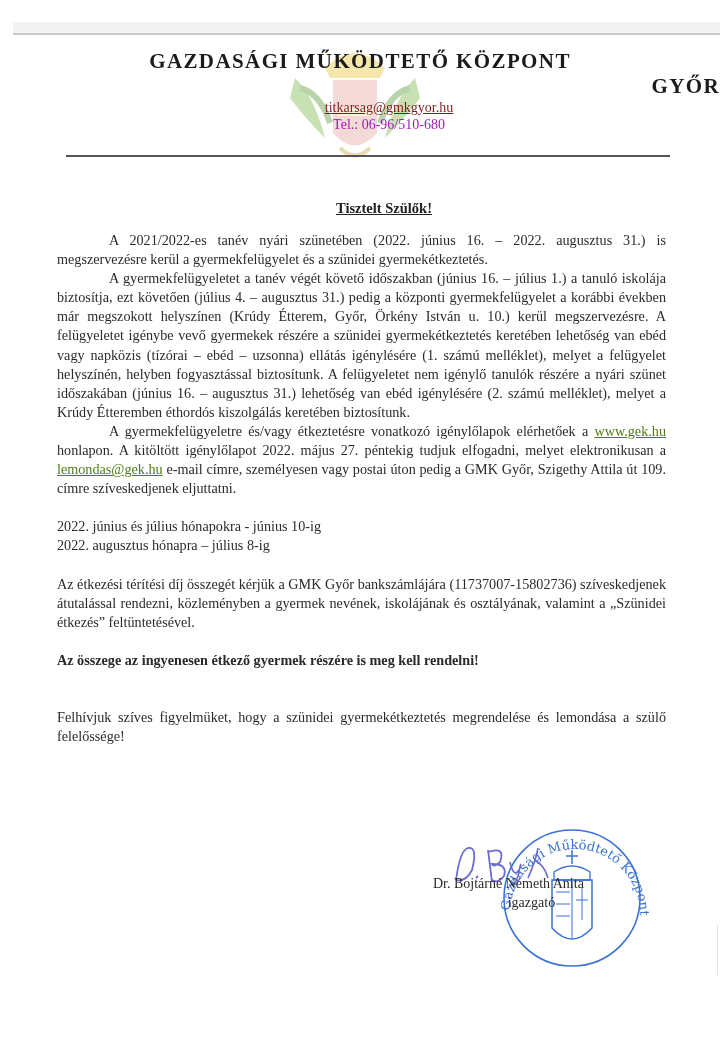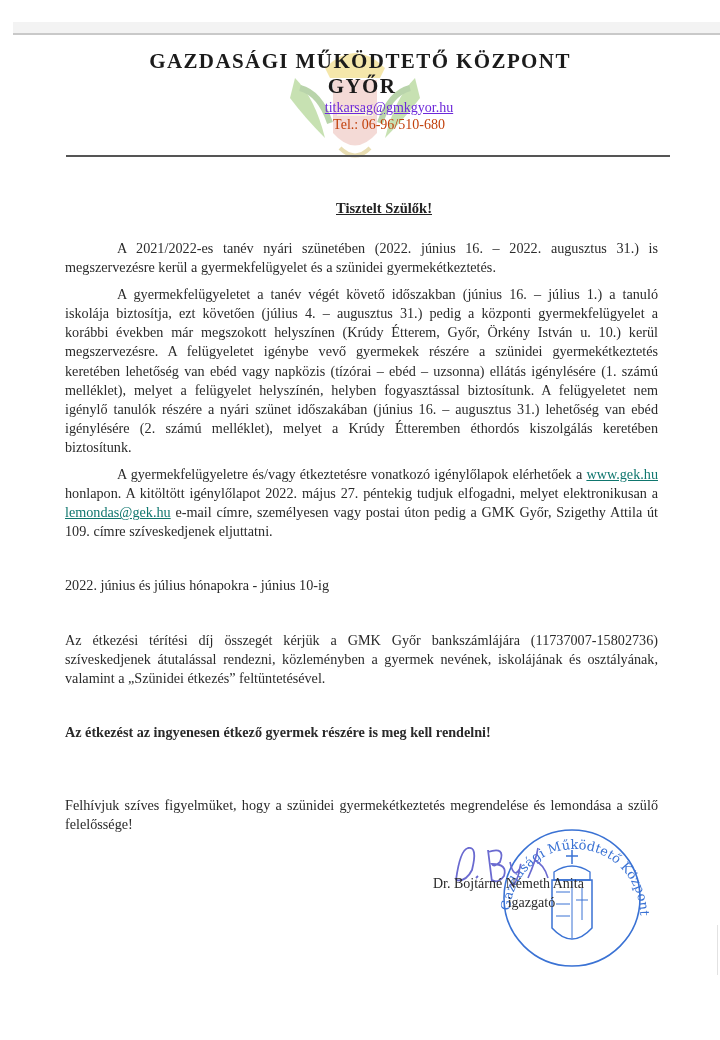--- a/index.html
+++ b/index.html
@@ -7,34 +7,34 @@
          font-family: "Liberation Serif", "DejaVu Serif", serif; color: #222; }
   .topbar { position: absolute; left: 13px; top: 22px; width: 707px; height: 11px;
             background: #f3f3f3; border-bottom: 2px solid #c9c9c9; }
   .page-edge { position: absolute; left: 717px; top: 925px; width: 1px; height: 50px; background: #e2e2e2; }
 
   .crest { position: absolute; left: 285px; top: 38px; width: 140px; height: 128px; opacity: 0.42; }
 
   .header { position: absolute; left: 0; top: 48px; width: 720px; text-align: center; }
   .org { font-family: "Liberation Serif", serif; font-weight: bold; font-size: 21px; letter-spacing: 1.4px;
          color: #1b1b1b; line-height: 26px; }
-  .city { font-weight: bold; font-size: 21px; letter-spacing: 1.4px; color: #1b1b1b; line-height: 24px; margin-left: 4px; }
+  .city { font-weight: bold; font-size: 21px; letter-spacing: 1.4px; color: #1b1b1b; line-height: 24px; margin-left: 4px; text-align: right; }
   .addr { font-size: 14px; line-height: 17px; margin-left: 60px; color: #222; }
-  .mail { font-size: 14px; line-height: 17px; margin-left: 58px; color: #6d28d9; text-decoration: underline; }
-  .tel  { font-size: 14px; line-height: 17px; margin-left: 58px; color: #c2410c; }
+  .mail { font-size: 14px; line-height: 17px; margin-left: 58px; color: #7f1d1d; text-decoration: underline; }
+  .tel  { font-size: 14px; line-height: 17px; margin-left: 58px; color: #a21caf; }
   .rule { position: absolute; left: 66px; top: 155px; width: 604px; height: 2px; background: #555; }
 
   .greeting { position: absolute; left: 0; top: 200px; width: 720px; text-align: center;
               font-weight: bold; font-size: 14.5px; text-decoration: underline; color: #222; padding-left: 24px; }
 
   .body { position: absolute; left: 57px; top: 231px; width: 609px; font-size: 14.2px;
           line-height: 19.1px; color: #2a2a2a; }
-  .body p { margin: 8px; text-align: justify; }
+  .body p { margin: 0; text-align: justify; }
   .body p.ind { text-indent: 52px; }
-  .link { color: #0f766e; text-decoration: underline; }
+  .link { color: #4d7c0f; text-decoration: underline; }
   .bold { font-weight: bold; }
   .gap { height: 19px; }
 
   .sig { position: absolute; left: 433px; top: 874px; font-size: 14px; color: #2a2a2a; line-height: 19px; }
   .sig .title { margin-left: 46px; text-align: center; }
   .scribble { position: absolute; left: 448px; top: 840px; width: 110px; height: 50px; }
   .stamp { position: absolute; left: 490px; top: 820px; width: 170px; height: 150px; }
 </style>
 </head>
 <body>
@@ -62,24 +62,25 @@
 <div class="rule"></div>
 
 <div class="greeting">Tisztelt Szülők!</div>
 
 <div class="body">
   <p class="ind">A 2021/2022-es tanév nyári szünetében (2022. június 16. – 2022. augusztus 31.) is megszervezésre kerül a gyermekfelügyelet és a szünidei gyermekétkeztetés.</p>
   <p class="ind">A gyermekfelügyeletet a tanév végét követő időszakban (június 16. – július 1.) a tanuló iskolája biztosítja, ezt követően (július 4. – augusztus 31.) pedig a központi gyermekfelügyelet a korábbi években már megszokott helyszínen (Krúdy Étterem, Győr, Örkény István u. 10.) kerül megszervezésre. A felügyeletet igénybe vevő gyermekek részére a szünidei gyermekétkeztetés keretében lehetőség van ebéd vagy napközis (tízórai – ebéd – uzsonna) ellátás igénylésére (1. számú melléklet), melyet a felügyelet helyszínén, helyben fogyasztással biztosítunk. A felügyeletet nem igénylő tanulók részére a nyári szünet időszakában (június 16. – augusztus 31.) lehetőség van ebéd igénylésére (2. számú melléklet), melyet a Krúdy Étteremben éthordós kiszolgálás keretében biztosítunk.</p>
   <p class="ind"><span>A gyermekfelügyeletre és/vagy étkeztetésre vonatkozó igénylőlapok elérhetőek a </span><span class="link">www.gek.hu</span><span> honlapon. A kitöltött igénylőlapot 2022. május 27. péntekig tudjuk elfogadni, melyet elektronikusan a </span><span class="link">lemondas@gek.hu</span><span> e-mail címre, személyesen vagy postai úton pedig a GMK Győr, Szigethy Attila út 109. címre szíveskedjenek eljuttatni.</span></p>
   <div class="gap"></div>
   <p>2022. június és július hónapokra - június 10-ig</p>
+  <p>2022. augusztus hónapra – július 8-ig</p>
   <div class="gap"></div>
   <p>Az étkezési térítési díj összegét kérjük a GMK Győr bankszámlájára (11737007-15802736) szíveskedjenek átutalással rendezni, közleményben a gyermek nevének, iskolájának és osztályának, valamint a „Szünidei étkezés” feltüntetésével.</p>
   <div class="gap"></div>
-  <p class="bold">Az étkezést az ingyenesen étkező gyermek részére is meg kell rendelni!</p>
+  <p class="bold">Az összege az ingyenesen étkező gyermek részére is meg kell rendelni!</p>
   <div class="gap"></div>
   <div class="gap"></div>
   <p>Felhívjuk szíves figyelmüket, hogy a szünidei gyermekétkeztetés megrendelése és lemondása a szülő felelőssége!</p>
   <div class="gap"></div>
 </div>
 
 <svg class="stamp" viewBox="0 0 170 150">
   <defs>
     <path id="stampArc" d="M20 95 A65 65 0 1 1 148 110"></path>
   </defs>

